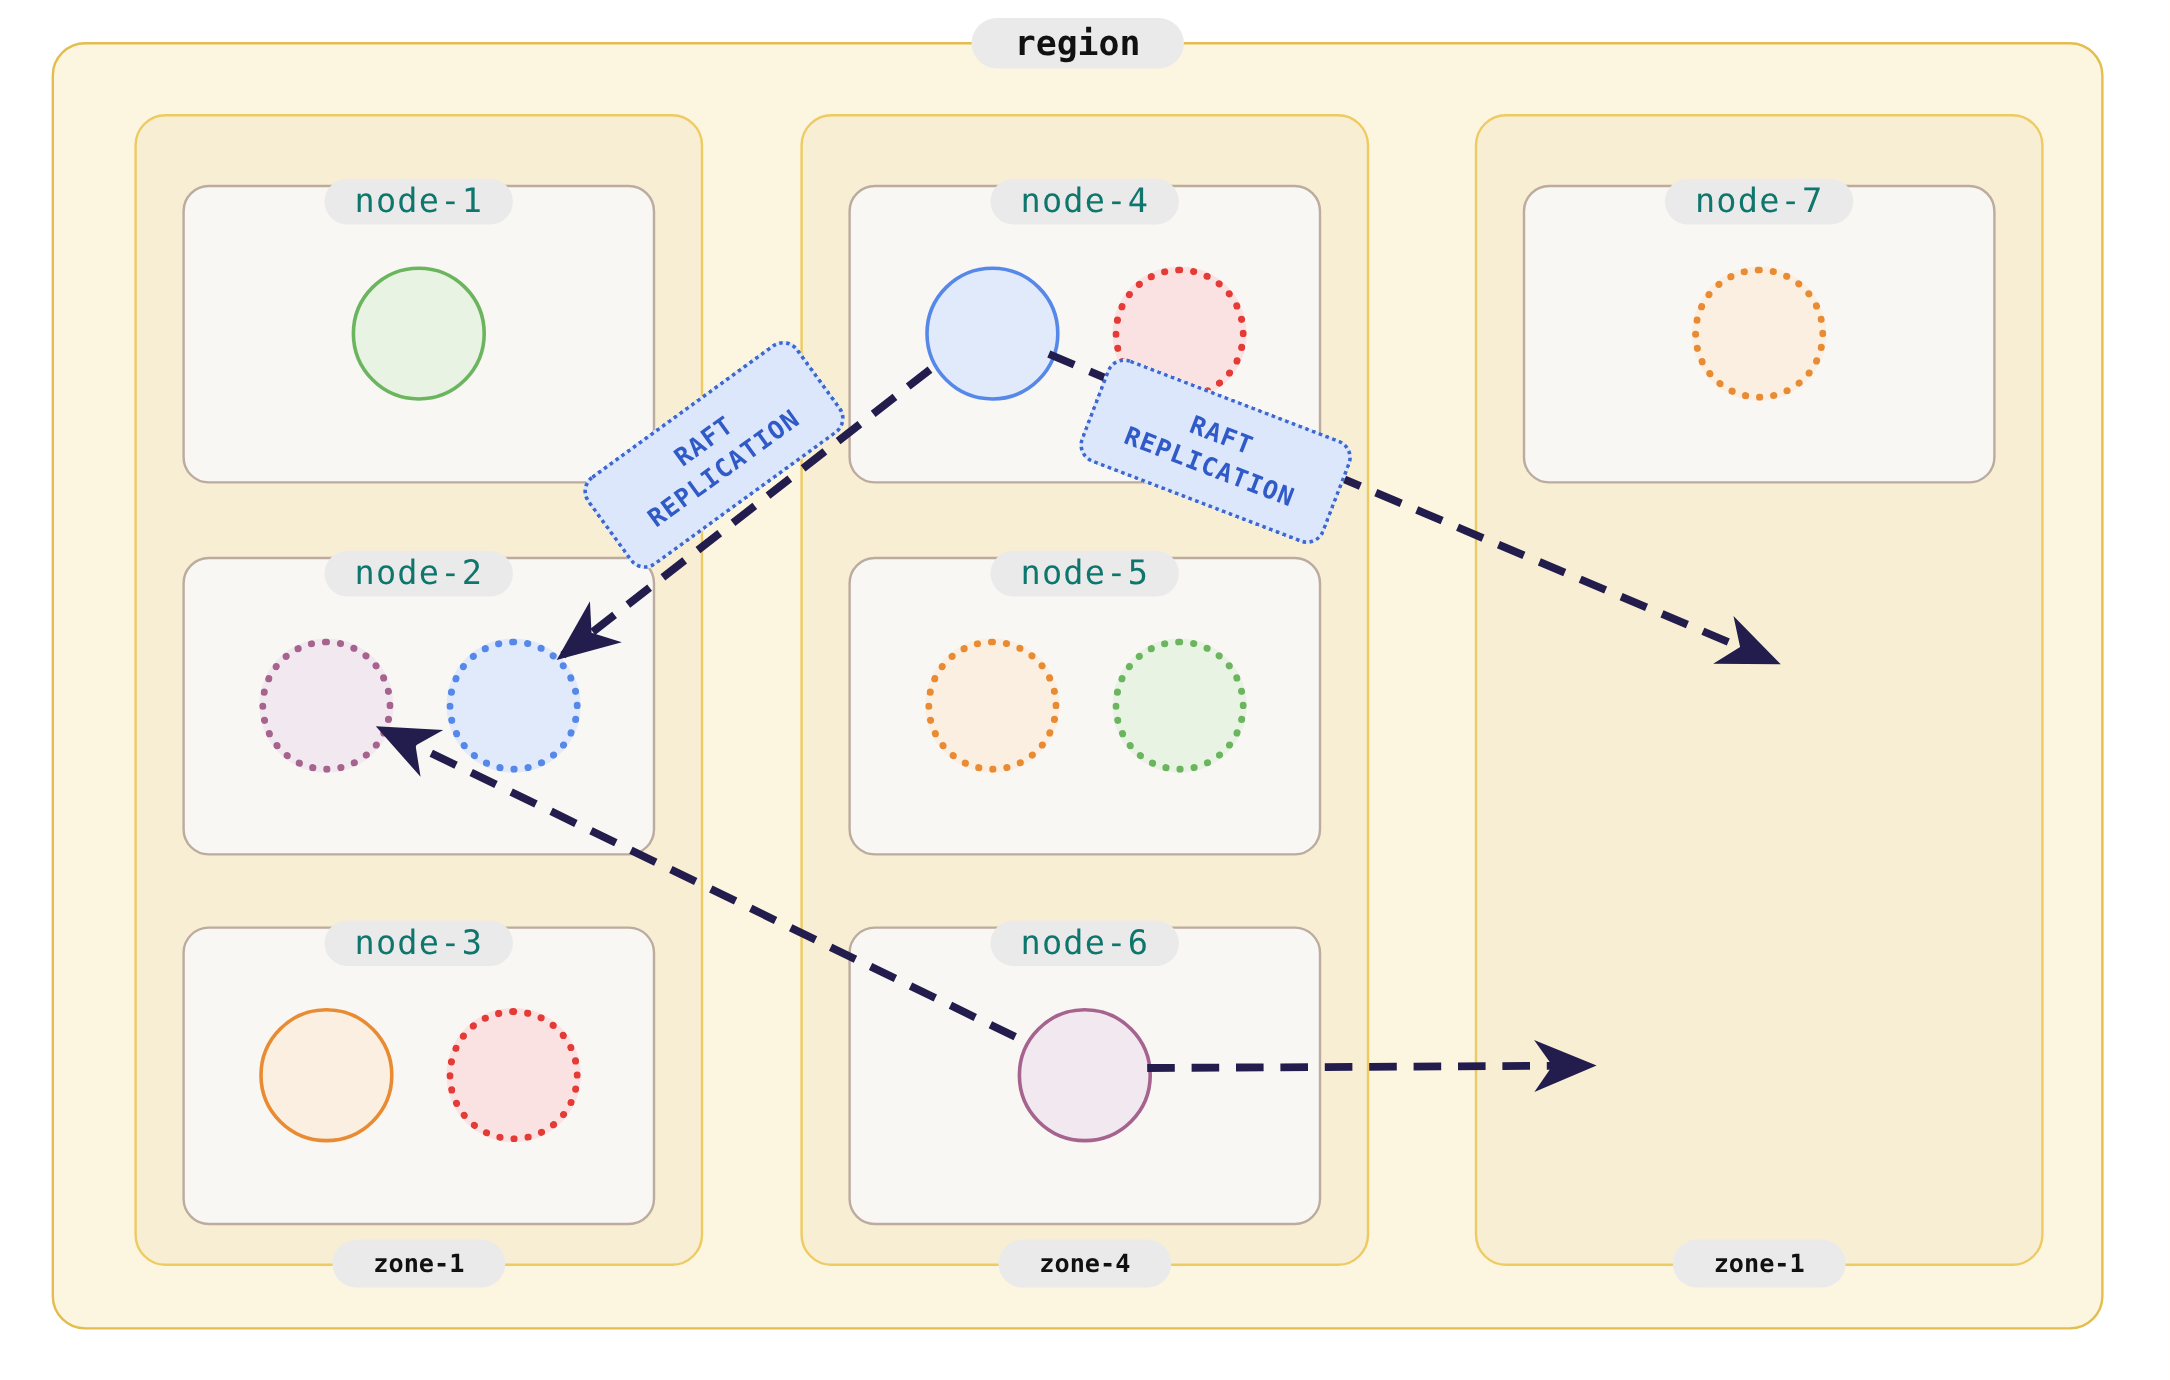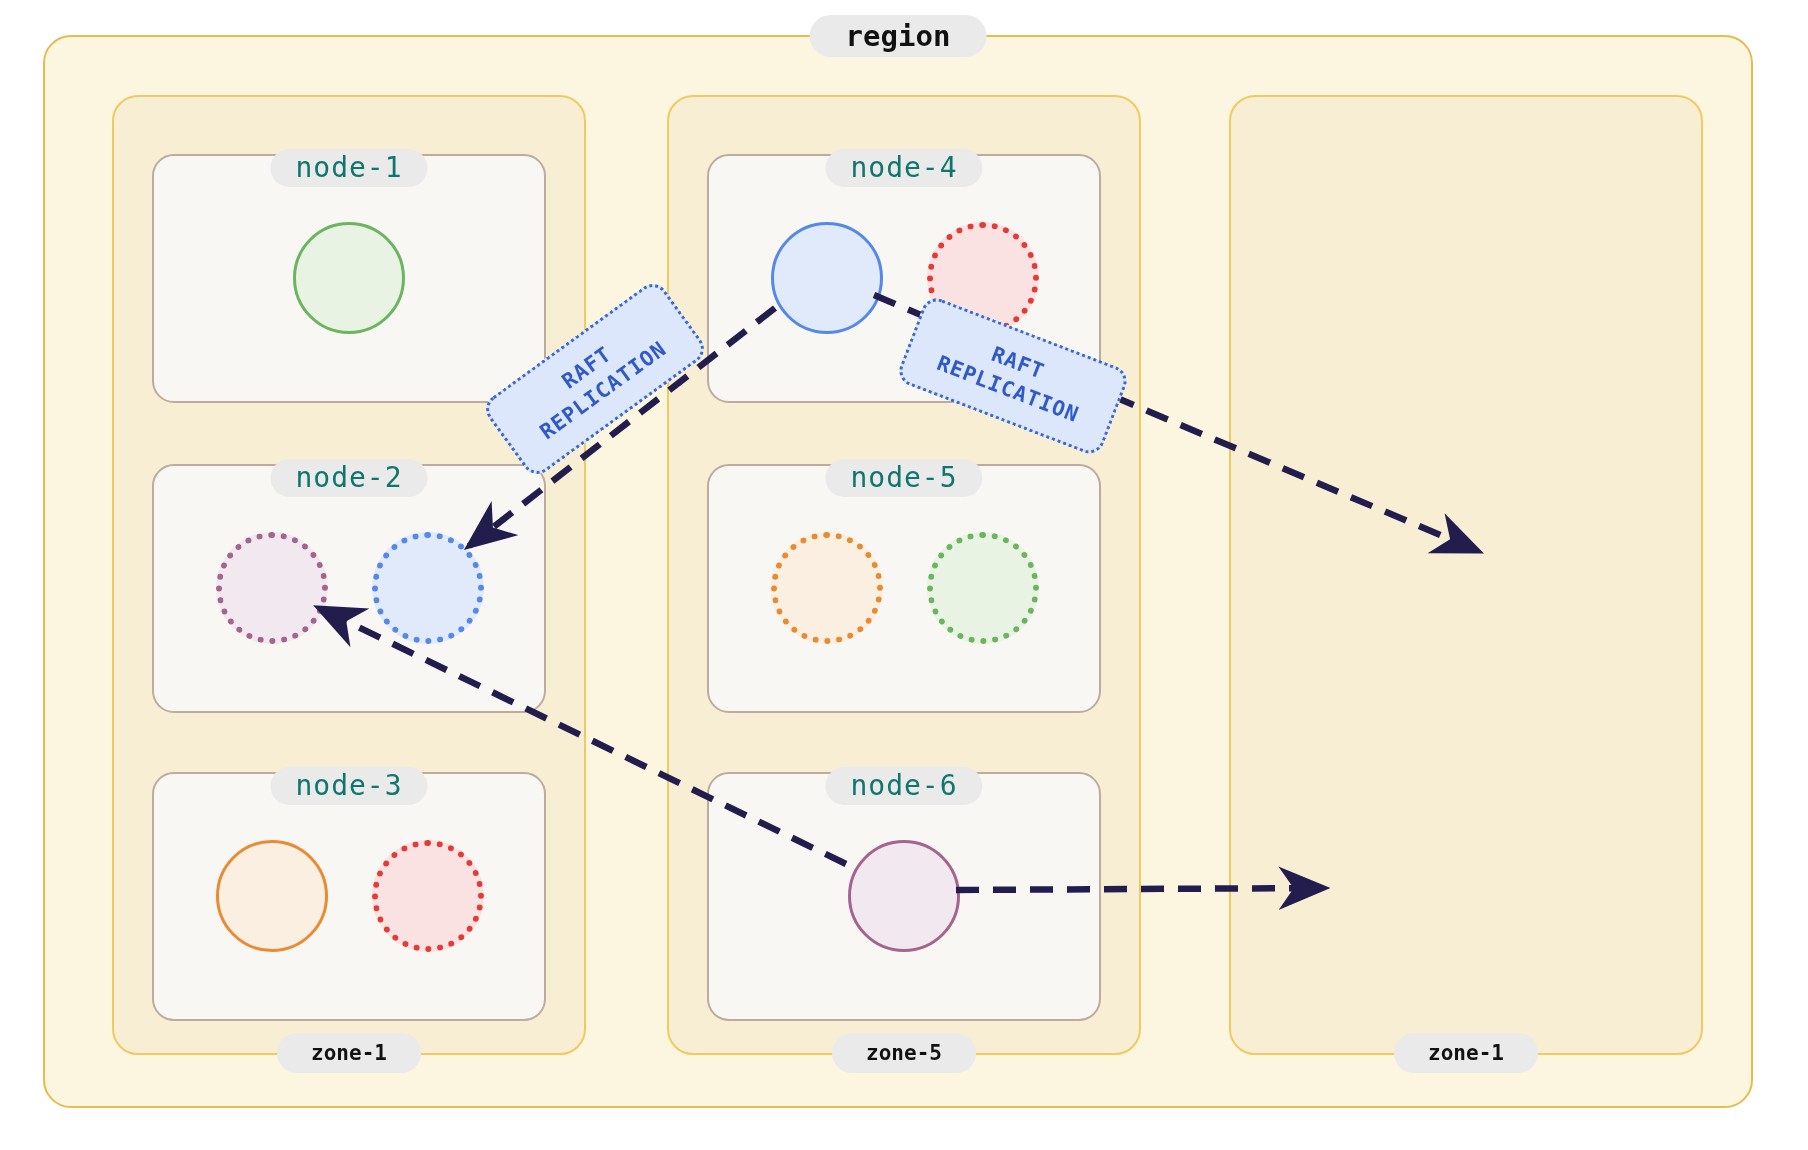--- a/index.html
+++ b/index.html
@@ -82,24 +82,28 @@
       </div>
       <div class="node row-2">
         <div class="pill node-pill">node-5</div>
         <div class="replica pos-a" style="border-color: rgb(233, 139, 50); background: rgb(250, 239, 225); border-style: dotted; border-width: 6px;"></div>
         <div class="replica pos-b" style="border-color: rgb(108, 181, 95); background: rgb(233, 243, 228); border-style: dotted; border-width: 6px;"></div>
       </div>
       <div class="node row-3">
         <div class="pill node-pill">node-6</div>
         <div class="replica pos-single" style="border-color: rgb(165, 99, 141); background: rgb(242, 233, 240); border-style: solid; border-width: 3px;"></div>
       </div>
-      <div class="pill zone-pill">zone-5</div>
+      <div class="pill zone-pill">zone-4</div>
     </div>
 
     <div class="zone zone-3">
+      <div class="node row-1">
+        <div class="pill node-pill">node-7</div>
+        <div class="replica pos-single" style="border-color: rgb(233, 139, 50); background: rgb(250, 239, 225); border-style: dotted; border-width: 6px;"></div>
+      </div>
       <div class="pill zone-pill">zone-1</div>
     </div>
   </div>
 
   <svg class="arrows" viewBox="0 0 1808 1150" xmlns="http://www.w3.org/2000/svg">
     <defs>
       <marker id="ah" viewBox="0 0 12 10" refX="10.5" refY="5" markerWidth="8" markerHeight="7" orient="auto" markerUnits="strokeWidth">
         <path class="arrow-head" d="M0,0 L12,5 L0,10 L3.5,5 Z"></path>
       </marker>
     </defs>

